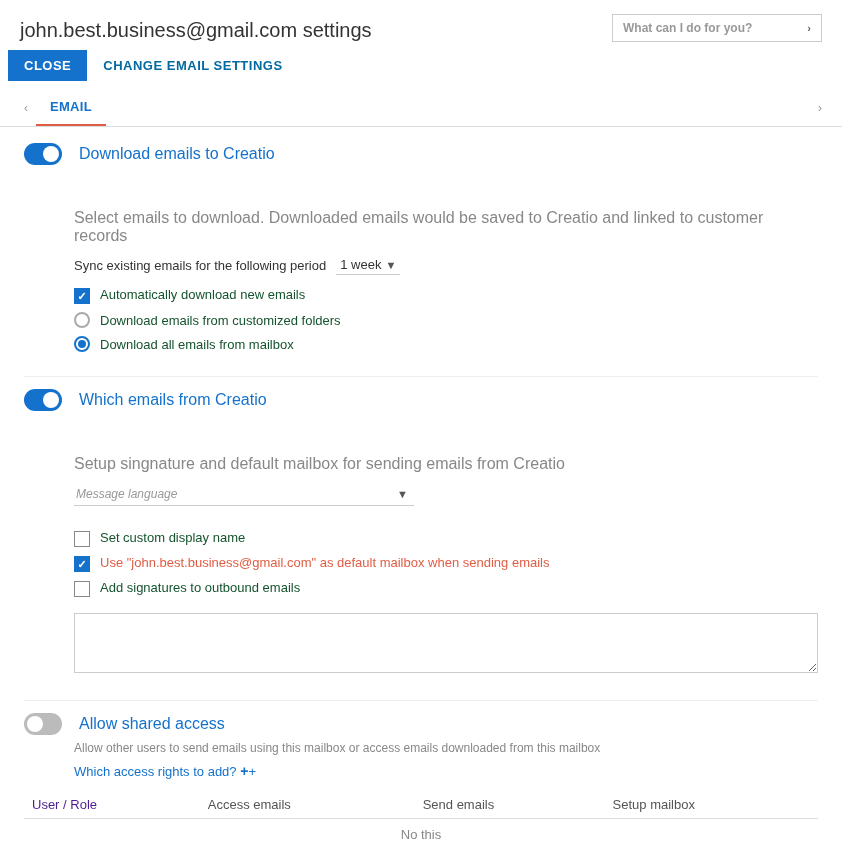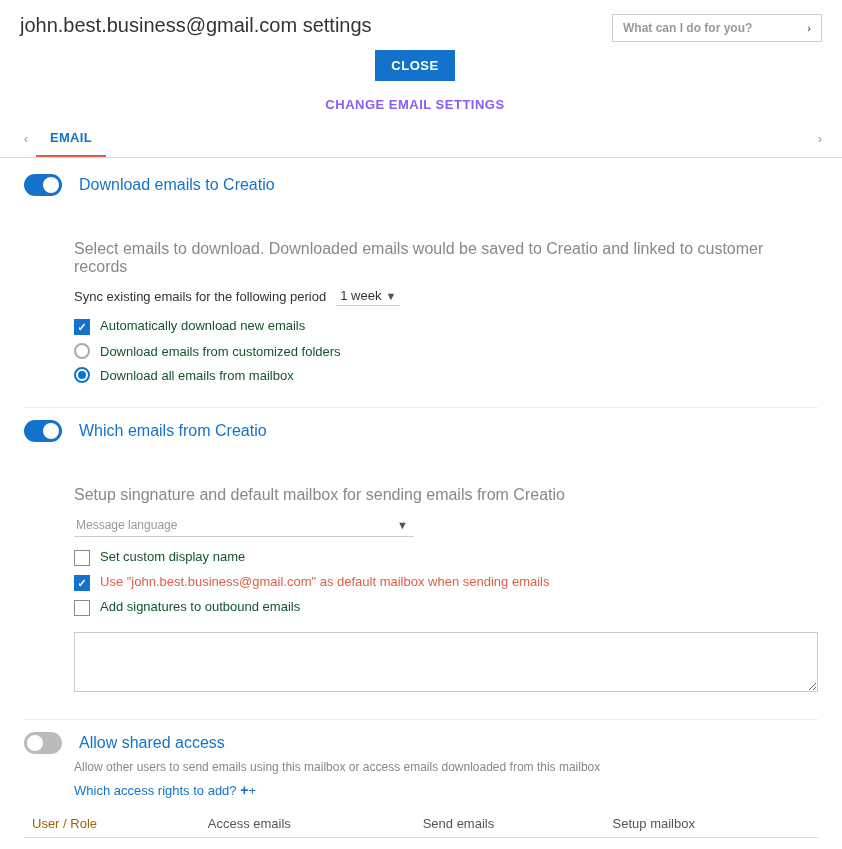--- a/index.html
+++ b/index.html
@@ -8,21 +8,21 @@
       font-size: 13px;
       color: #333;
       background: #fff;
       width: 842px;
       min-height: 849px;
     }
 
     .header {
       padding: 14px 20px 8px 20px;
       display: flex;
-      align-items: flex-start;
+      align-items: flex-end;
       justify-content: space-between;
     }
     .header-title {
       font-size: 20px;
       font-weight: 400;
       color: #333;
     }
     .search-box {
       border: 1px solid #ccc;
       padding: 6px 10px;
@@ -38,34 +38,33 @@
       margin-left: auto;
       color: #666;
       font-size: 11px;
     }
 
     .toolbar {
       padding: 0 20px 8px 8px;
       display: flex;
       align-items: center;
       gap: 16px;
-      flex-direction: column;
     }
     .btn-close {
       background: #1472cc;
       color: #fff;
       border: none;
       padding: 8px 16px;
       font-size: 13px;
       font-weight: bold;
       cursor: pointer;
       letter-spacing: 0.5px;
     }
     .btn-link {
-      color: #8b5cf6;
+      color: #0369a1;
       font-size: 13px;
       font-weight: 600;
       background: none;
       border: none;
       cursor: pointer;
       letter-spacing: 0.5px;
     }
 
     .tab-bar {
       display: flex;
@@ -250,21 +249,22 @@
       font-size: 13px;
       color: #14532d;
     }
     .checkbox-label.highlight {
       color: #e05d44;
     }
 
     
     .message-lang-row {
       padding-left: 50px;
-      margin-bottom: 12px;
+      margin-bottom: 24px;
+      font-style: italic;
     }
     .message-lang-select {
       border: none;
       border-bottom: 1px solid #ccc;
       padding: 4px 6px 4px 2px;
       font-size: 12px;
       color: #999;
       width: 340px;
       display: flex;
       align-items: center;
@@ -329,21 +329,21 @@
     }
     .access-table td {
       font-size: 13px;
       color: #888;
       padding: 8px 8px;
       text-align: center;
       border-bottom: 1px solid #eee;
     }
     .access-table .col-user {
       text-align: left;
-      color: #a16207;
+      color: #4c1d95;
       margin-left: 40px;
     }
     .no-data-row td {
       text-align: center;
       color: #888;
     }
 
     .divider {
       height: 1px;
       background: #eee;

